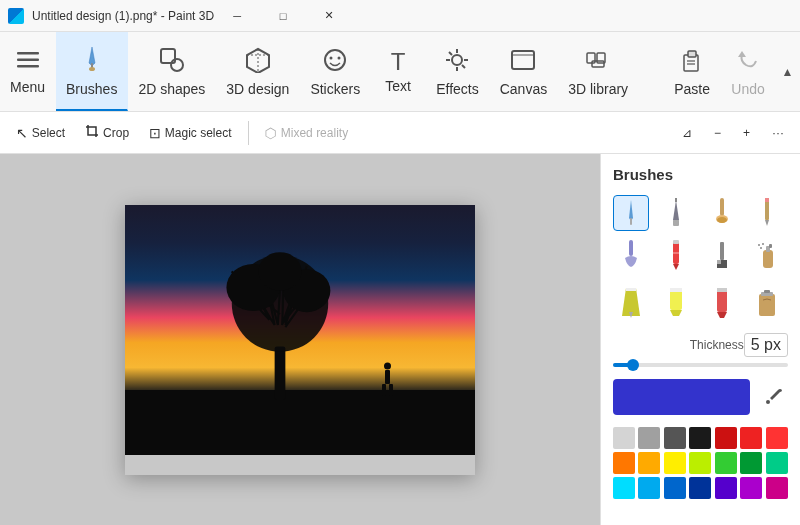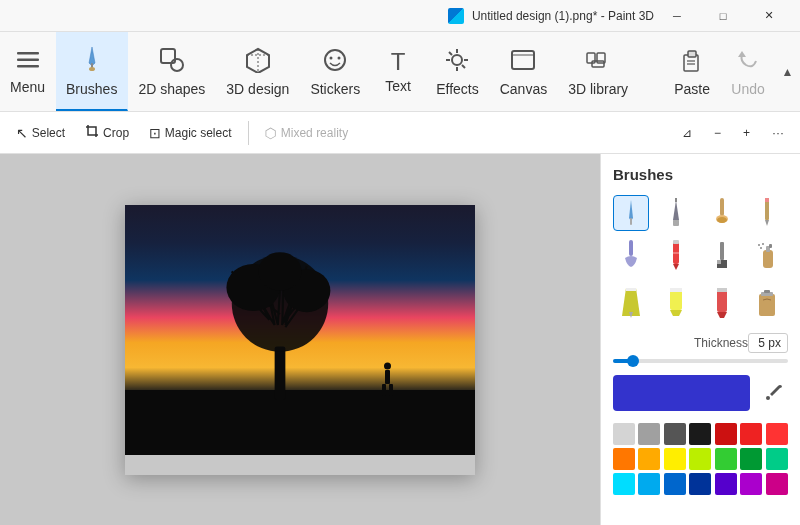--- a/index.html
+++ b/index.html
@@ -4,21 +4,21 @@
   <style>
     * { margin: 0; padding: 0; box-sizing: border-box; }
     body { width: 800px; height: 525px; overflow: hidden; font-family: 'Segoe UI', sans-serif; background: #f3f3f3; display: flex; flex-direction: column; }
 
     
     .title-bar {
       height: 32px;
       background: #f8f8f8;
       display: flex;
       align-items: center;
-      justify-content: flex-end;
+      justify-content: flex-start;
       padding: 0 8px;
       border-bottom: 1px solid #e0e0e0;
       flex-shrink: 0;
     }
     .title-bar-left { display: flex; align-items: center; gap: 8px; }
     .title-bar-icon { width: 16px; height: 16px; background: linear-gradient(135deg, #0078d4 50%, #00bcf2 50%); border-radius: 2px; }
     .title-bar-text { font-size: 12px; color: #333; }
     .title-bar-controls { display: flex; gap: 0; }
     .title-bar-btn {
       width: 46px; height: 32px;
@@ -176,21 +176,21 @@
     .brush-item.selected { background: #ddeeff; border: 1px solid #0078d4; }
 
     .thickness-row {
       display: flex;
       align-items: center;
       justify-content: flex-end;
       margin-bottom: 6px;
     }
     .thickness-label { font-size: 12px; color: #555; }
     .thickness-value {
-      font-size: 12px;
+      font-size: 16px;
       border: 1px solid #ccc;
       padding: 2px 6px;
       border-radius: 3px;
       color: #333;
       min-width: 40px;
       text-align: right;
     }
     .thickness-slider {
       width: 100%;
       margin-bottom: 12px;

